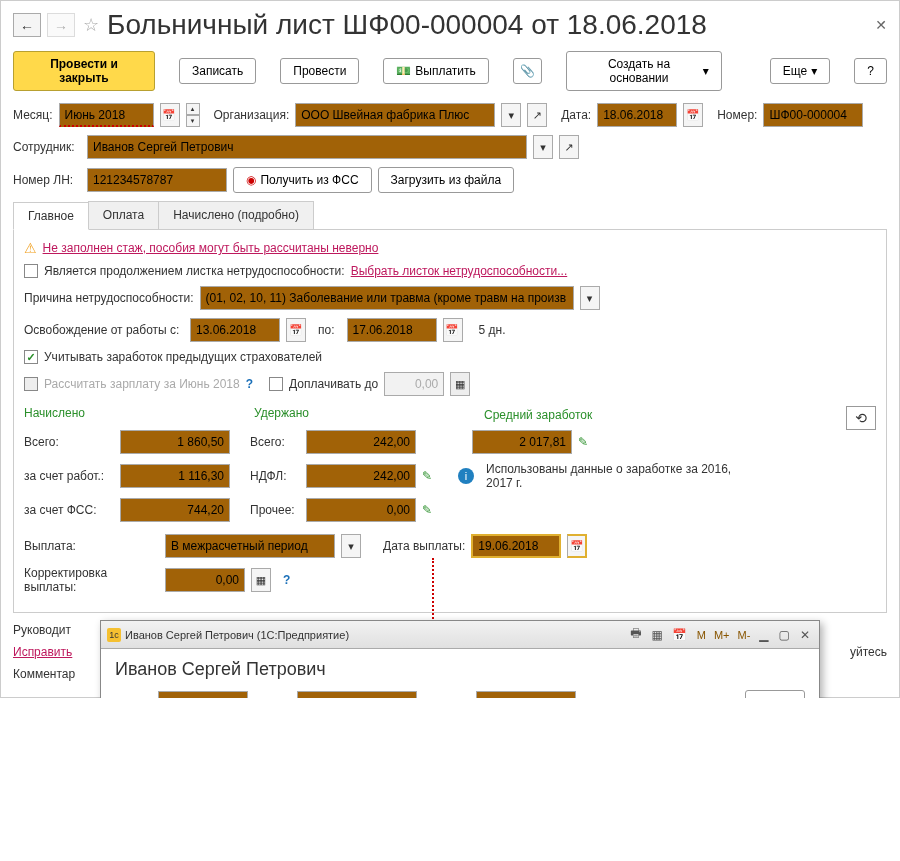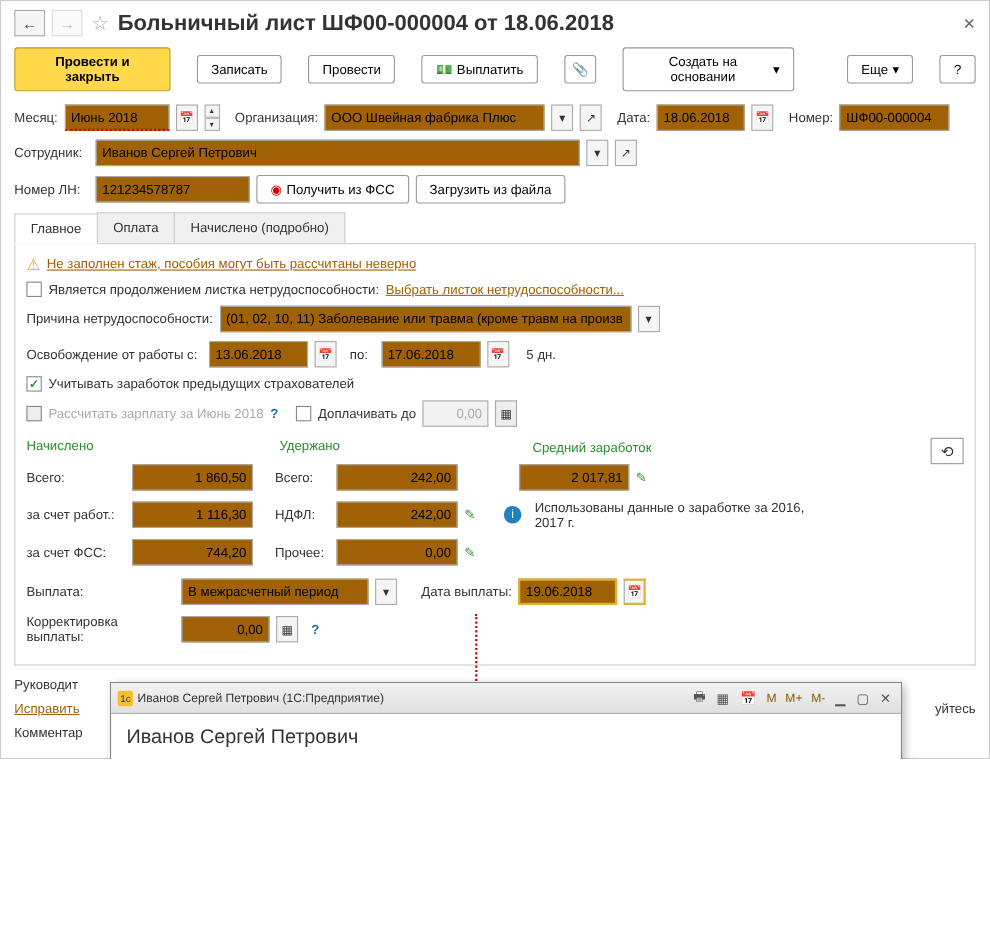--- a/index.html
+++ b/index.html
@@ -1,40 +1,40 @@
 <!DOCTYPE html>
 <html><head>
 <meta charset="utf-8">
 <style>
 * { box-sizing: border-box; margin: 0; padding: 0; }
 body { font-family: Arial, sans-serif; font-size: 12px; background: #fff; color: #333; width: 900px; position: relative; }
 .main-window { border: 1px solid #ccc; padding: 8px 12px; position: relative; }
 .title-row { display: flex; align-items: center; gap: 6px; margin-bottom: 10px; }
 .nav-btn { width: 28px; height: 24px; border: 1px solid #aaa; background: #f5f5f5; display: flex; align-items: center; justify-content: center; cursor: pointer; font-size: 14px; }
 .star-icon { width: 20px; height: 20px; display: flex; align-items: center; justify-content: center; color: #aaa; font-size: 18px; }
-.window-title { font-size: 20px; font-weight: bold; flex: 1; }
+.window-title { font-size: 28px; font-weight: normal; flex: 1; }
 .close-btn { font-size: 14px; color: #666; cursor: pointer; }
 .toolbar { display: flex; gap: 24px; margin-bottom: 12px; align-items: center; }
 .toolbar-spacer { flex: 1; }
 .btn { padding: 5px 12px; border: 1px solid #999; background: #fff; cursor: pointer; border-radius: 3px; display: inline-flex; align-items: center; gap: 4px; font-size: 12px; }
 .btn-primary { background: #ffd94a; border-color: #b8a030; font-weight: bold; }
 .btn-icon-only { width: 30px; justify-content: center; padding: 5px; }
 .form-row { display: flex; align-items: center; gap: 6px; margin-bottom: 8px; }
 .label { white-space: nowrap; }
 .input { border: 1px solid #aaa; padding: 3px 5px; height: 24px; background: #a16207; font-size: 12px; }
 .input-month { width: 95px; border-bottom: 2px dotted #c00; }
 .input-btn { width: 20px; height: 24px; border: 1px solid #aaa; background: #f5f5f5; display: flex; align-items: center; justify-content: center; cursor: pointer; font-size: 11px; }
 .spinner { display: flex; flex-direction: column; }
 .spinner-btn { width: 14px; height: 12px; border: 1px solid #aaa; background: #f5f5f5; font-size: 7px; display: flex; align-items: center; justify-content: center; cursor: pointer; }
 .tabs { display: flex; border-bottom: 1px solid #ccc; margin-top: 8px; }
 .tab { padding: 6px 14px; border: 1px solid #ccc; border-bottom: none; background: #f0f0f0; cursor: pointer; margin-right: -1px; }
 .tab.active { background: #fff; border-bottom: 1px solid #fff; position: relative; top: 1px; }
 .tab-content { border: 1px solid #ccc; border-top: none; padding: 10px; }
 .warning-icon { color: #f0a020; font-size: 14px; }
-.link { color: #a16207; text-decoration: underline; cursor: pointer; text-align: right; }
+.link { color: #be185d; text-decoration: underline; cursor: pointer; text-align: right; }
 .checkbox { width: 14px; height: 14px; border: 1px solid #888; display: inline-flex; align-items: center; justify-content: center; cursor: pointer; background: #fff; }
 .checkbox.checked::after { content: "✓"; color: #2a8f2a; font-size: 11px; font-weight: bold; }
 .checkbox.disabled { background: #eee; }
 .disabled-text { color: #aaa; }
 .section-header { color: #2a8f2a; margin-bottom: 6px; }
 .amt-input { text-align: right; }
 .pencil-icon { color: #2a8f2a; font-size: 12px; cursor: pointer; }
 .info-icon { width: 16px; height: 16px; border-radius: 50%; background: #2080c0; color: #fff; font-size: 11px; display: flex; align-items: center; justify-content: center; }
 .refresh-btn { width: 30px; height: 24px; border: 1px solid #999; background: #fff; cursor: pointer; font-size: 14px; display: flex; align-items: center; justify-content: center; }
 .help-icon { color: #1a6fb8; font-weight: bold; cursor: pointer; }

